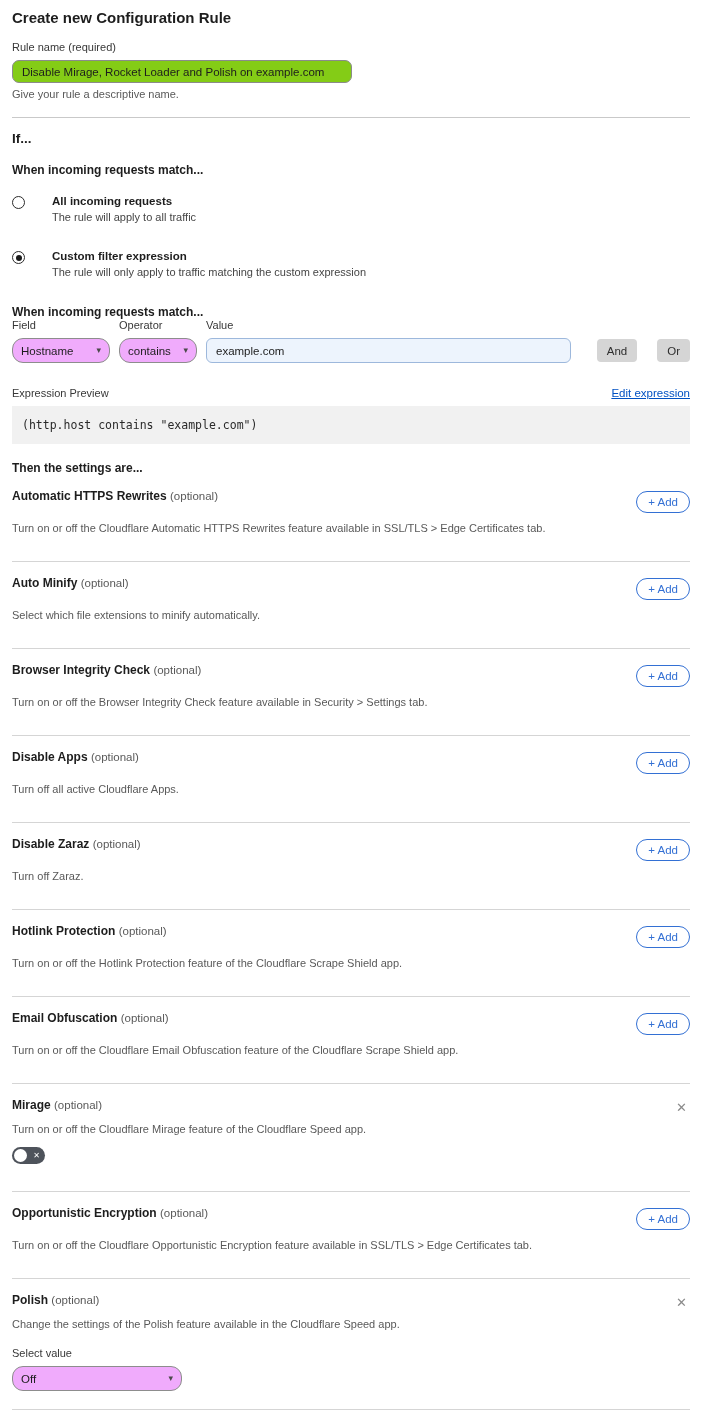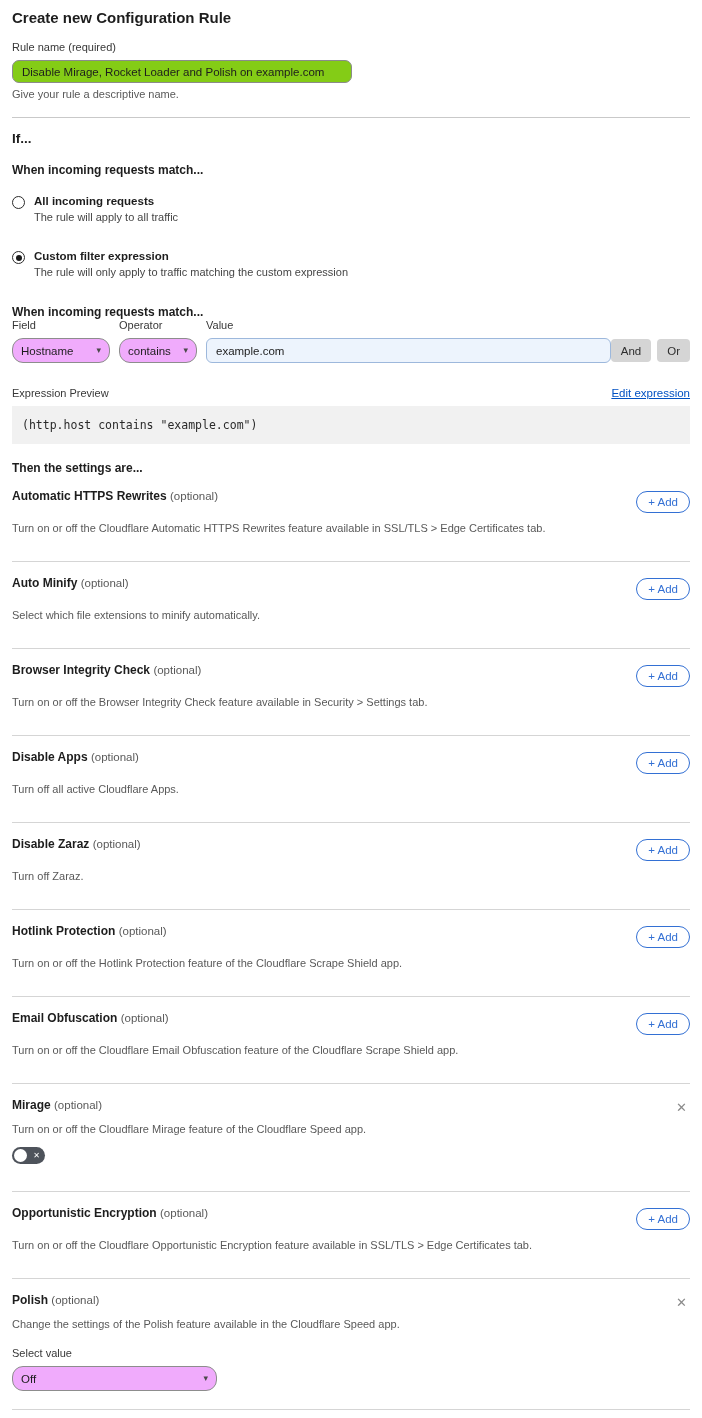--- a/index.html
+++ b/index.html
@@ -27,21 +27,21 @@
     display:block;margin-top:7px;width:340px;height:23px;
     border:1px solid #8b8b8b;border-radius:7px;padding:0 9px;
     font-size:11.5px;color:var(--text-dark);font-family:"Liberation Sans",sans-serif;
     background:#84cc16;outline:none;
   }
   .help-text{font-size:11px;color:var(--text-muted);margin-top:5px;}
   .top-divider{border:none;border-top:1px solid #c9c9c9;margin-top:17px;}
   .if-heading{font-size:13.5px;font-weight:bold;margin-top:13px;}
   .match-heading{font-size:12px;font-weight:bold;margin-top:17px;}
   .radio-group{margin-top:18px;}
-  .radio-option{display:flex;align-items:flex-start;gap:9px;margin-bottom:27px;cursor:pointer;}
+  .radio-option{display:flex;align-items:flex-start;gap:27px;margin-bottom:27px;cursor:pointer;}
   .radio-circle{
     width:13px;height:13px;border:1.5px solid #2b2b2b;border-radius:50%;
     flex:0 0 auto;margin-top:1px;position:relative;background:#fff;
   }
   .radio-circle.checked::after{
     content:"";position:absolute;left:2.5px;top:2.5px;width:6px;height:6px;
     border-radius:50%;background:#1a1a1a;
   }
   .radio-texts .radio-label{font-size:11.5px;font-weight:bold;}
   .radio-texts .radio-desc{font-size:11px;color:#454545;margin-top:4px;}
@@ -56,21 +56,21 @@
   }
   .chevron{font-size:9px;color:#4a4a4a;line-height:1;}
   .field-select{width:98px;margin-right:9px;}
   .operator-select{width:78px;margin-right:9px;}
   .value-col{flex:1;}
   .value-input{
     height:25px;border:1px solid var(--value-border);border-radius:6px;
     background:var(--value-bg);padding:0 9px;font-size:11.5px;color:var(--text-dark);
     font-family:"Liberation Sans",sans-serif;width:100%;outline:none;
   }
-  .andor{display:flex;gap:6px;margin-bottom:1px;}
+  .andor{display:flex;gap:20px;margin-bottom:1px;padding-left:26px;}
   .gray-btn{
     height:23px;padding:0 10px;background:var(--btn-gray);border:none;border-radius:4px;
     font-size:11.5px;color:#2e2e2e;font-family:"Liberation Sans",sans-serif;cursor:pointer;
   }
   .value-hint{font-size:11px;color:var(--text-muted);margin-top:6px;margin-left:215px;}
   .preview-row{display:flex;justify-content:space-between;align-items:flex-start;margin-top:24px;}
   .preview-label{font-size:11px;color:#383838;}
   .edit-link{font-size:11.5px;color:var(--link-blue);text-decoration:underline;cursor:pointer;}
   .code-block{
     margin-top:7px;background:var(--code-bg);padding:12px 10px;
@@ -97,21 +97,21 @@
     position:relative;margin-top:12px;margin-bottom:23px;cursor:pointer;
   }
   .toggle .knob{
     position:absolute;left:2px;top:2px;width:13px;height:13px;border-radius:50%;background:#fff;
   }
   .toggle .toggle-x{
     position:absolute;right:5px;top:50%;transform:translateY(-50%);
     color:#fff;font-size:8px;line-height:1;
   }
   .extra-select-label{font-size:11px;color:#383838;margin-top:17px;}
-  .extra-select{width:205px;margin-top:7px;margin-bottom:18px;}
+  .extra-select{width:170px;margin-top:7px;margin-bottom:18px;}
 </style>
 </head>
 <body>
 
 <div class="container">
 
   <h1 class="page-title">Create new Configuration Rule</h1>
 
   <div class="field-label">Rule name (required)</div>
   <input class="rule-name-input" type="text" value="Disable Mirage, Rocket Loader and Polish on example.com" style="">

